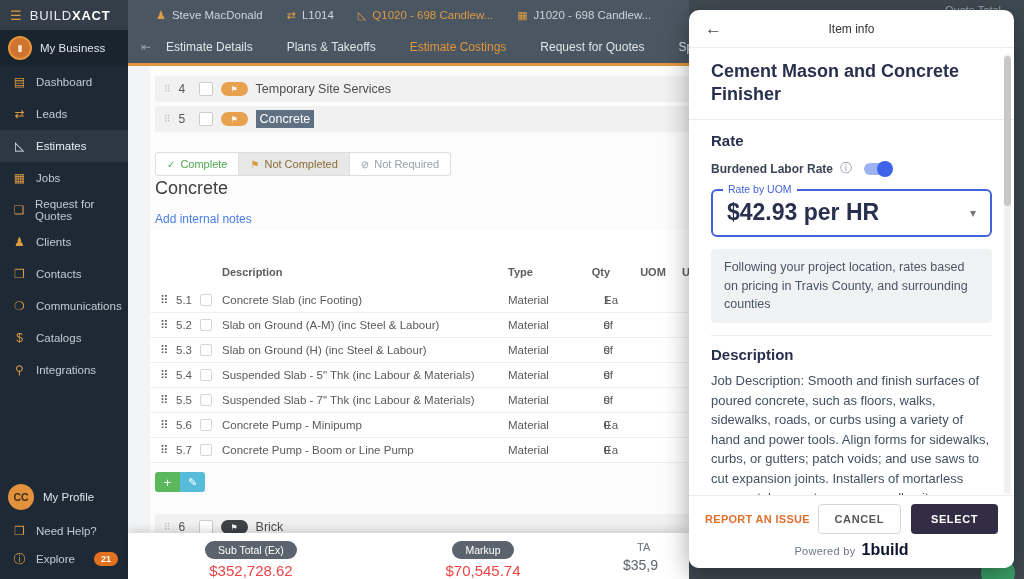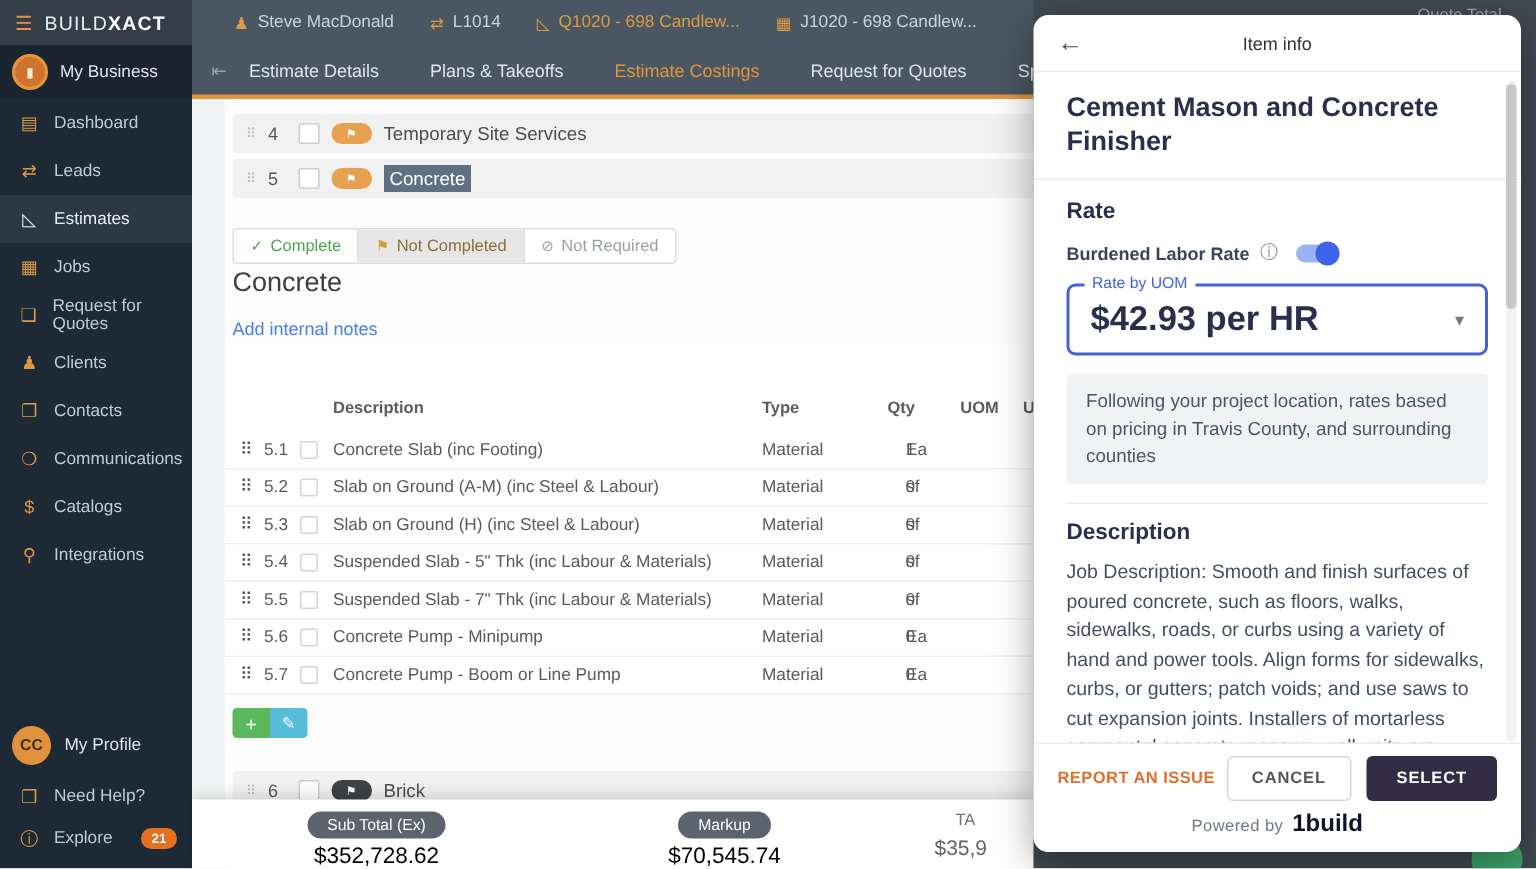--- a/index.html
+++ b/index.html
@@ -72,21 +72,21 @@
   .c-uom{left:454px;width:44px;text-align:left}
   .addbtns{position:absolute;left:5px;top:406px;display:flex}
   .btn-add{width:25px;height:20px;background:#5cb85c;border-radius:3px 0 0 3px;color:#fff;font-size:13px;display:flex;align-items:center;justify-content:center;cursor:pointer}
   .btn-edit{width:25px;height:20px;background:#56bcd9;border-radius:0 3px 3px 0;color:#fff;font-size:11px;display:flex;align-items:center;justify-content:center;cursor:pointer}
   .grow.g6{top:448px}
 
   
   .mfooter{position:absolute;left:128px;bottom:0;width:561px;height:46px;background:#fff;box-shadow:0 -3px 9px rgba(0,0,0,.14);z-index:4;overflow:hidden}
   .fitem{position:absolute;text-align:center}
   .fbadge{display:inline-block;background:#5b646e;color:#fff;font-size:10.5px;padding:3px 13px;border-radius:10px;margin-top:8px}
-  .fval{font-size:15px;color:#000000;margin-top:3px}
+  .fval{font-size:15px;color:#ef4444;margin-top:3px}
   .f-sub{left:48px;width:150px}
   .f-mark{left:290px;width:130px}
   .f-tax{left:495px;width:80px;text-align:left}
   .f-tax .fl{font-size:11px;color:#6b7178;margin-top:8px;padding-left:14px}
   .f-tax .fv{font-size:14px;color:#5d646c;margin-top:4px}
 
   
   .bd{position:absolute;left:689px;top:0;right:0;bottom:0;background:#3f4951;z-index:5}
   .qt{position:absolute;top:4px;left:256px;color:#9aa4ad;font-size:11px;white-space:nowrap}
   .chat{position:absolute;left:981px;top:556px;width:34px;height:34px;border-radius:50%;background:#3ca368;z-index:6;cursor:pointer}

